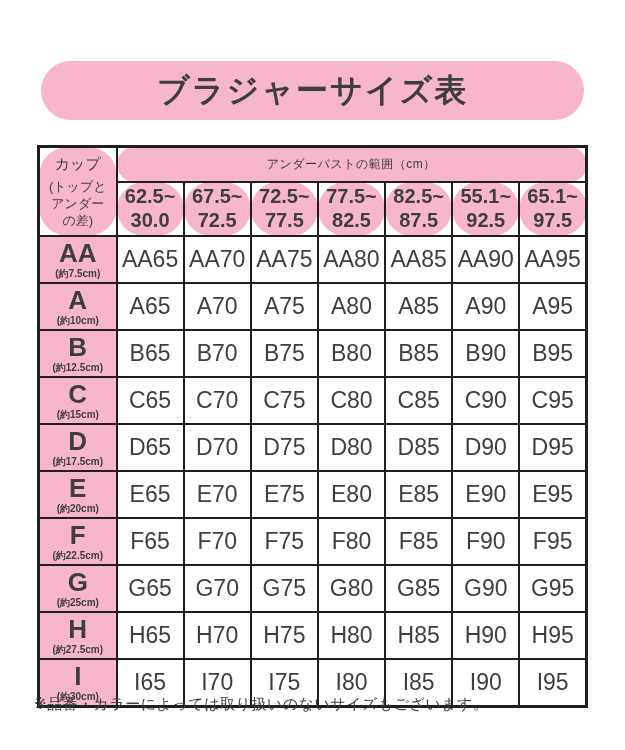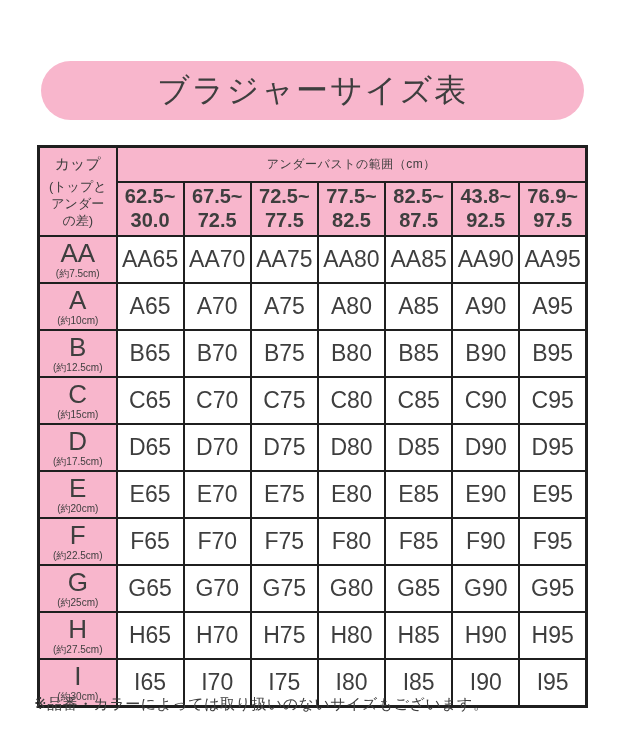--- a/index.html
+++ b/index.html
@@ -17,45 +17,45 @@
   }
   .page{position:relative;width:625px;height:750px;overflow:hidden;}
 
   
   .title-pill{
     position:absolute;left:41px;top:61px;width:543px;height:59px;
     background:var(--pink);border-radius:30px;
     display:flex;align-items:center;justify-content:center;
   }
   .title-pill span{
-    font-size:32px;font-weight:400;letter-spacing:2px;color:var(--text);
+    font-size:32px;font-weight:700;letter-spacing:2px;color:var(--text);
   }
 
   
   table.size-table{
     position:absolute;left:37px;top:145px;width:551px;
     border-collapse:collapse;table-layout:fixed;
     border:3px solid var(--border);
     text-align:center;
   }
   .size-table th,.size-table td{
     border:2px solid var(--border);
     padding:0;
     vertical-align:middle;
   }
-  thead th{background:var(--pink);font-weight:400;}
+  thead th{background:var(--pink);font-weight:400;border-radius:29px;}
 
   th.corner{font-size:15px;line-height:1.35;padding:4px 1px;}
   .corner-label{margin-bottom:5px;}
   .corner-sub{font-size:13px;line-height:1.3;}
 
   th.underbust{font-size:12px;height:33px;letter-spacing:.5px;}
   th.range{font-size:20px;line-height:1.18;height:52px;font-weight:700;}
 
-  tbody th.cup-cell{background:var(--pink);font-weight:400;padding:2px 0;}
+  tbody th.cup-cell{background:var(--pink);font-weight:700;padding:2px 0;}
   .cup-letter{display:block;font-size:26px;line-height:1.05;}
   .cup-diff{display:block;font-size:10px;line-height:1.1;margin-top:1px;}
   tbody td{background:#fff;font-size:23px;height:45px;}
 
   
   .footnote{
     position:absolute;left:34px;top:695px;margin:0;
     font-size:15px;letter-spacing:.5px;color:var(--text);
   }
 </style>
@@ -108,25 +108,25 @@
           </th>
           <th class="range">
             <div>77.5~</div>
             <div>82.5</div>
           </th>
           <th class="range">
             <div>82.5~</div>
             <div>87.5</div>
           </th>
           <th class="range">
-            <div>43.8~</div>
+            <div>55.1~</div>
             <div>92.5</div>
           </th>
           <th class="range">
-            <div>76.9~</div>
+            <div>65.1~</div>
             <div>97.5</div>
           </th>
         </tr>
     </thead>
     <tbody id="table-body">
         <tr>
           <th class="cup-cell">
             <span class="cup-letter">AA</span>
             <span class="cup-diff">(約7.5cm)</span>
           </th>

